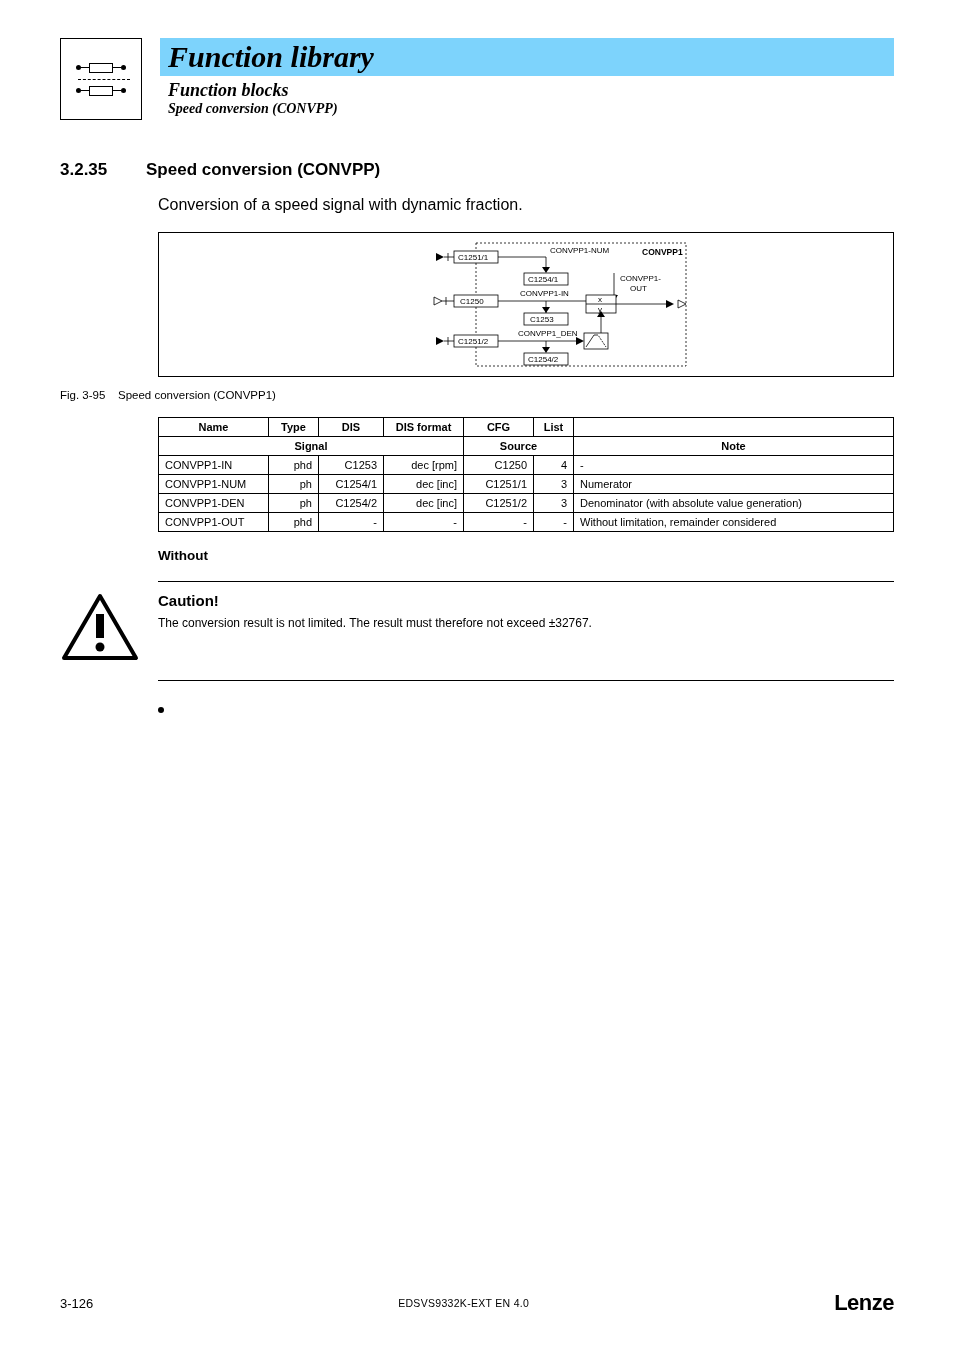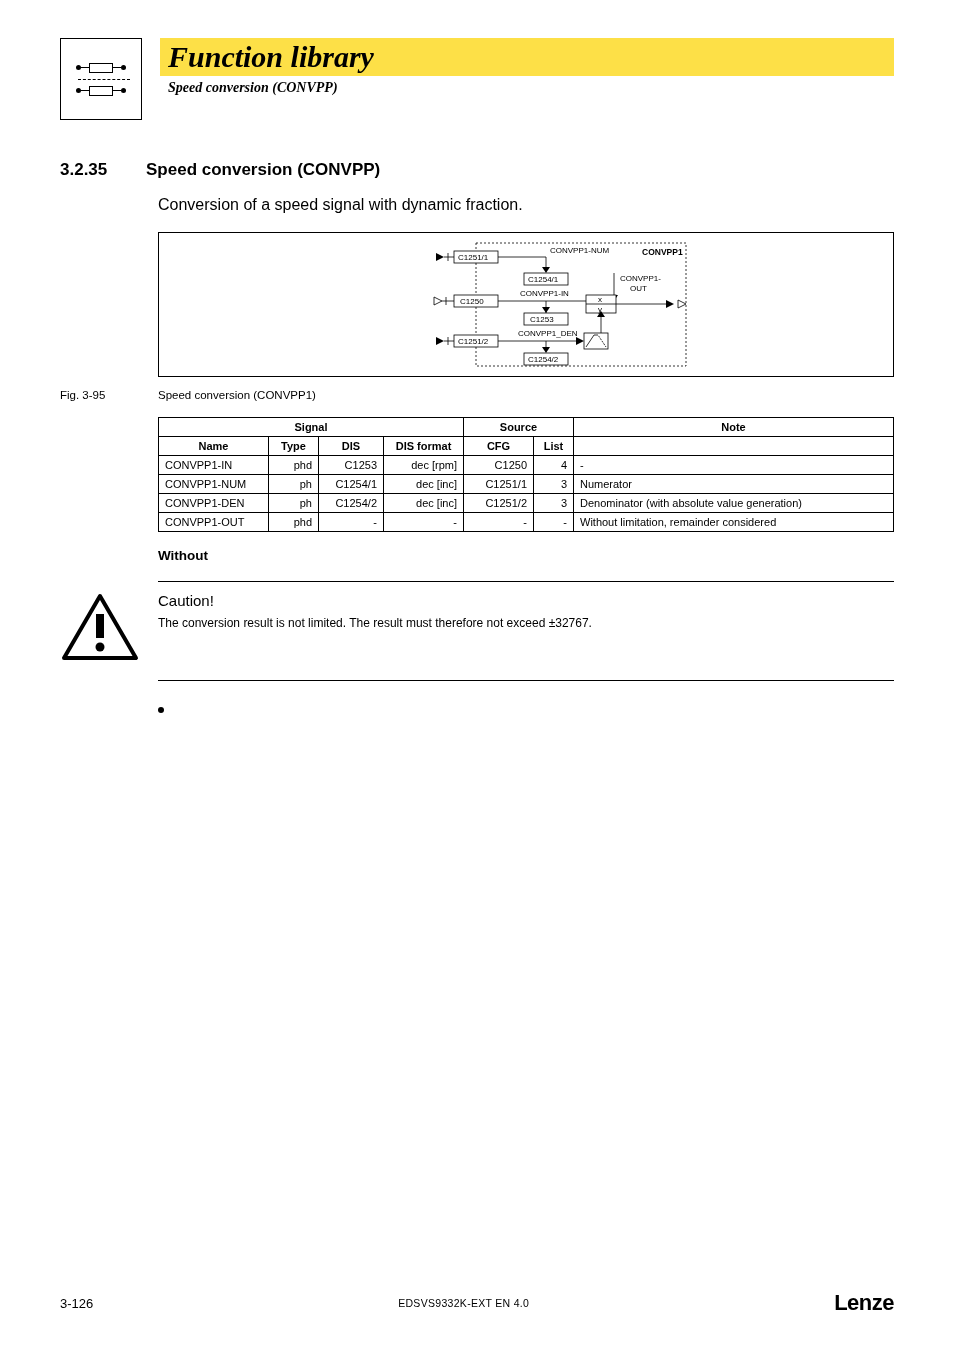--- a/index.html
+++ b/index.html
@@ -25,21 +25,21 @@
     gap:6px;
     flex-shrink:0;
   }
   .fb-line { display:flex; align-items:center; }
   .fb-dot { width:5px; height:5px; background:#000; border-radius:50%; }
   .fb-stem { width:8px; height:1.5px; background:#000; }
   .fb-rect { width:24px; height:10px; border:1.5px solid #000; background:#fff; }
   .fb-dash { width:52px; border-top:1.5px dashed #000; margin-left:6px; }
   .header-text { flex:1; }
   .title-bar {
-    background:#fde047;
+    background:#7dd3fc;
     padding:2px 0 2px 8px;
     margin-bottom:4px;
   }
   .title-main {
     font-family: "Times New Roman", serif;
     font-style: italic;
     font-weight: bold;
     font-size: 30px;
   }
   .subtitle1 {
@@ -64,32 +64,32 @@
   .purpose-h { font-weight:bold; font-size:13.5px; margin-bottom:8px; }
   .body-text { font-size:16px; margin-bottom:16px; line-height:1.4; }
   .diagram-frame {
     border:1px solid #000;
     height: 145px;
     position:relative;
     margin-bottom:12px;
     display:flex; justify-content:center;
   }
   .diagram-frame svg { display:block; }
-  .fig-row { display:flex; gap:40px; font-size:11.5px; margin-bottom:16px; }
+  .fig-row { display:flex; font-size:11.5px; margin-bottom:16px; }
   .fig-label { width:58px; }
   .sig-table { border-collapse:collapse; width:100%; font-size:11px; margin-bottom:16px; }
   .sig-table th, .sig-table td { border:1px solid #000; padding:3px 6px; }
   .sig-table th { font-weight:bold; text-align:center; }
   .sig-table td { text-align:right; }
   .sig-table td.left { text-align:left; }
   .func-h { font-weight:bold; font-size:13.5px; margin-bottom:18px; }
   .caution-hr { border:none; border-top:1px solid #000; margin-left:98px; margin-bottom:10px;}
   .caution-row { display:flex; gap:18px; align-items:flex-start; }
   .warn-icon { width:80px; flex-shrink:0; }
-  .caution-title { font-weight:normal; font-size:15px; margin-bottom:6px; }
+  .caution-title { font-weight:bold; font-size:15px; margin-bottom:6px; }
   .caution-text { font-size:12px; line-height:1.4; }
   .caution-hr2 { border:none; border-top:1px solid #000; margin-left:98px; margin-top:14px; margin-bottom:20px;}
   .bullet-row { display:flex; gap:10px; font-size:13.5px; line-height:1.4; }
   .bullet-dot { width:6px; height:6px; background:#000; border-radius:50%; margin-top:6px; flex-shrink:0;}
   .footer {
     position:absolute; bottom:34px; left:60px; right:60px;
     display:flex; justify-content:space-between; align-items:center;
     font-size:13px;
   }
   .footer .lenze { font-weight:bold; font-size:22px; font-family: Arial, sans-serif; letter-spacing:-0.5px;}
@@ -113,20 +113,21 @@
         <span class="fb-stem"></span>
         <span class="fb-rect"></span>
         <span class="fb-stem"></span>
         <span class="fb-dot"></span>
     </div>
   </div>
   <div class="header-text">
     <div class="title-bar">
       <div class="title-main">Function library</div>
     </div>
+    <div class="subtitle1">Function blocks</div>
     <div class="subtitle2">Speed conversion (CONVPP)</div>
   </div>
 </div>
 
 <div class="section-row">
   <div class="section-num">3.2.35</div>
   <div class="section-title">Speed conversion (CONVPP)</div>
 </div>
 
 <div class="indent">
@@ -208,32 +209,32 @@
 
 <div class="fig-row">
   <span class="fig-label">Fig. 3-95</span>
   <span>Speed conversion (CONVPP1)</span>
 </div>
 
 <div class="indent">
 <table class="sig-table">
   <thead>
     <tr>
-      <th colspan="4">Signal</th>
-      <th colspan="2">Source</th>
-      <th>Note</th>
-    </tr>
-    <tr>
       <th style="width:110px">Name</th>
       <th style="width:50px">Type</th>
       <th style="width:65px">DIS</th>
       <th style="width:80px">DIS format</th>
       <th style="width:70px">CFG</th>
       <th style="width:40px">List</th>
       <th></th>
+    </tr>
+    <tr>
+      <th colspan="4">Signal</th>
+      <th colspan="2">Source</th>
+      <th>Note</th>
     </tr>
   </thead>
   <tbody>
     <tr>
       <td class="left">CONVPP1-IN</td>
       <td>phd</td>
       <td>C1253</td>
       <td>dec [rpm]</td>
       <td>C1250</td>
       <td>4</td>

